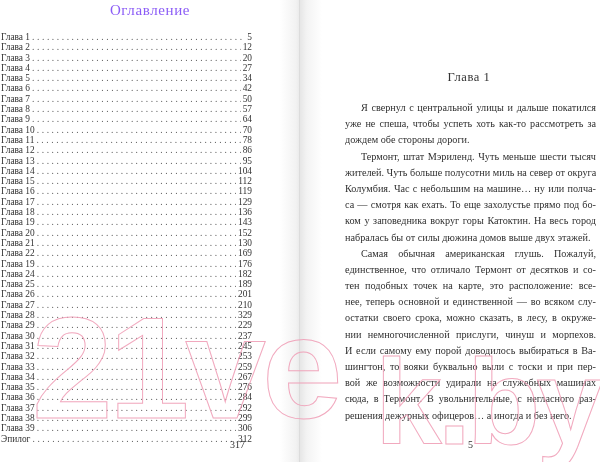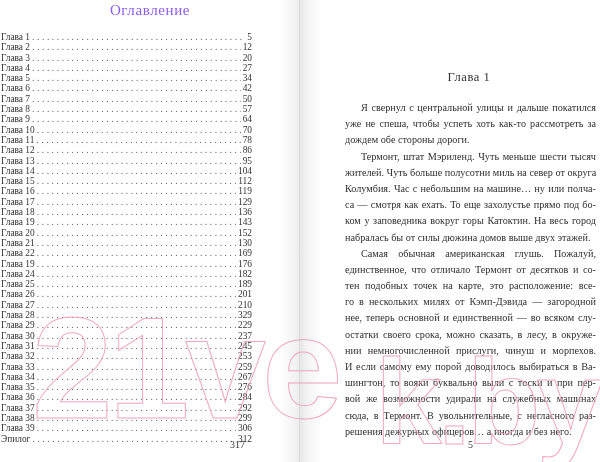--- a/index.html
+++ b/index.html
@@ -284,21 +284,20 @@
     <span class="line last">дождем обе стороны дороги.</span>
     <span class="line indent">Термонт, штат Мэриленд. Чуть меньше шести тысяч</span>
     <span class="line">жителей. Чуть больше полусотни миль на север от округа</span>
     <span class="line">Колумбия. Час с небольшим на машине… ну или полча-</span>
     <span class="line">са — смотря как ехать. То еще захолустье прямо под бо-</span>
     <span class="line">ком у заповедника вокруг горы Катоктин. На весь город</span>
     <span class="line last">набралась бы от силы дюжина домов выше двух этажей.</span>
     <span class="line indent">Самая обычная американская глушь. Пожалуй,</span>
     <span class="line">единственное, что отличало Термонт от десятков и со-</span>
     <span class="line">тен подобных точек на карте, это расположение: все-</span>
-    <span class="line">го в нескольких милях от Кэмп-Дэвида — загородной</span>
     <span class="line">нее, теперь основной и единственной — во всяком слу-</span>
     <span class="line">остатки своего срока, можно сказать, в лесу, в окруже-</span>
     <span class="line">нии немногочисленной прислуги, чинуш и морпехов.</span>
     <span class="line">И если самому ему порой доводилось выбираться в Ва-</span>
     <span class="line">шингтон, то вояки буквально выли с тоски и при пер-</span>
     <span class="line">вой же возможности удирали на служебных машинах</span>
     <span class="line">сюда, в Термонт. В увольнительные, с негласного раз-</span>
     <span class="line last">решения дежурных офицеров… а иногда и без него.</span>
   </div>
 <div class="folio-right">5</div>

